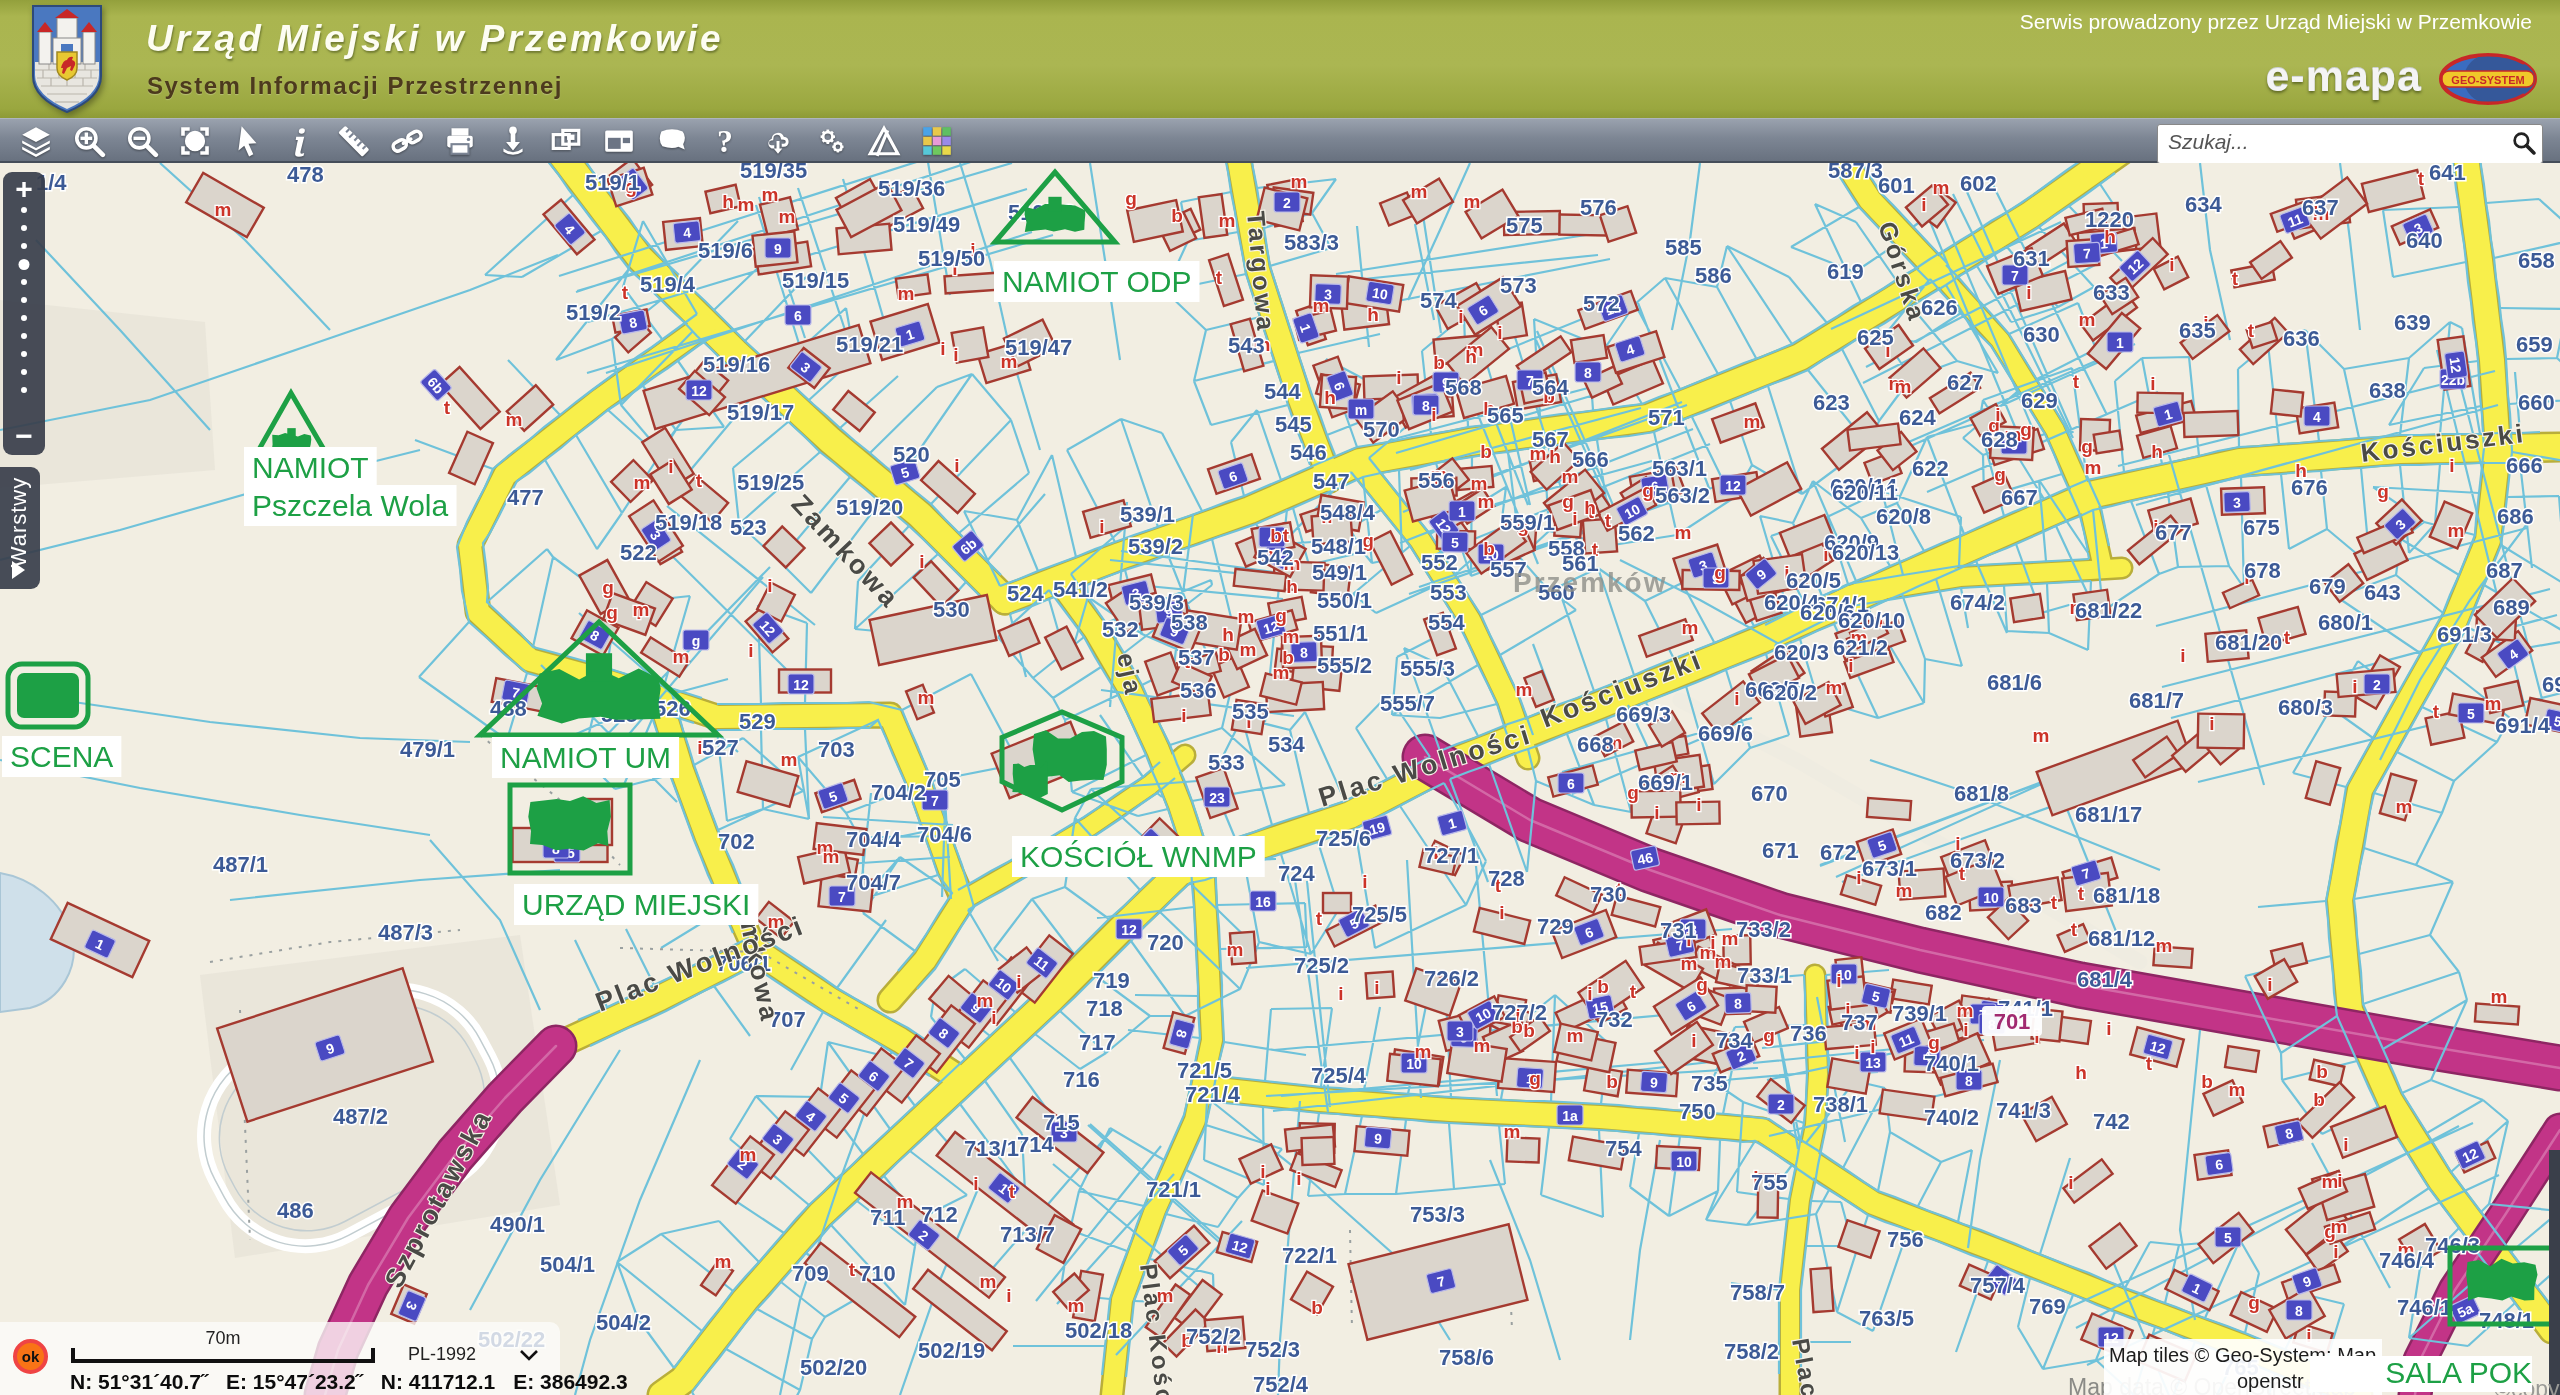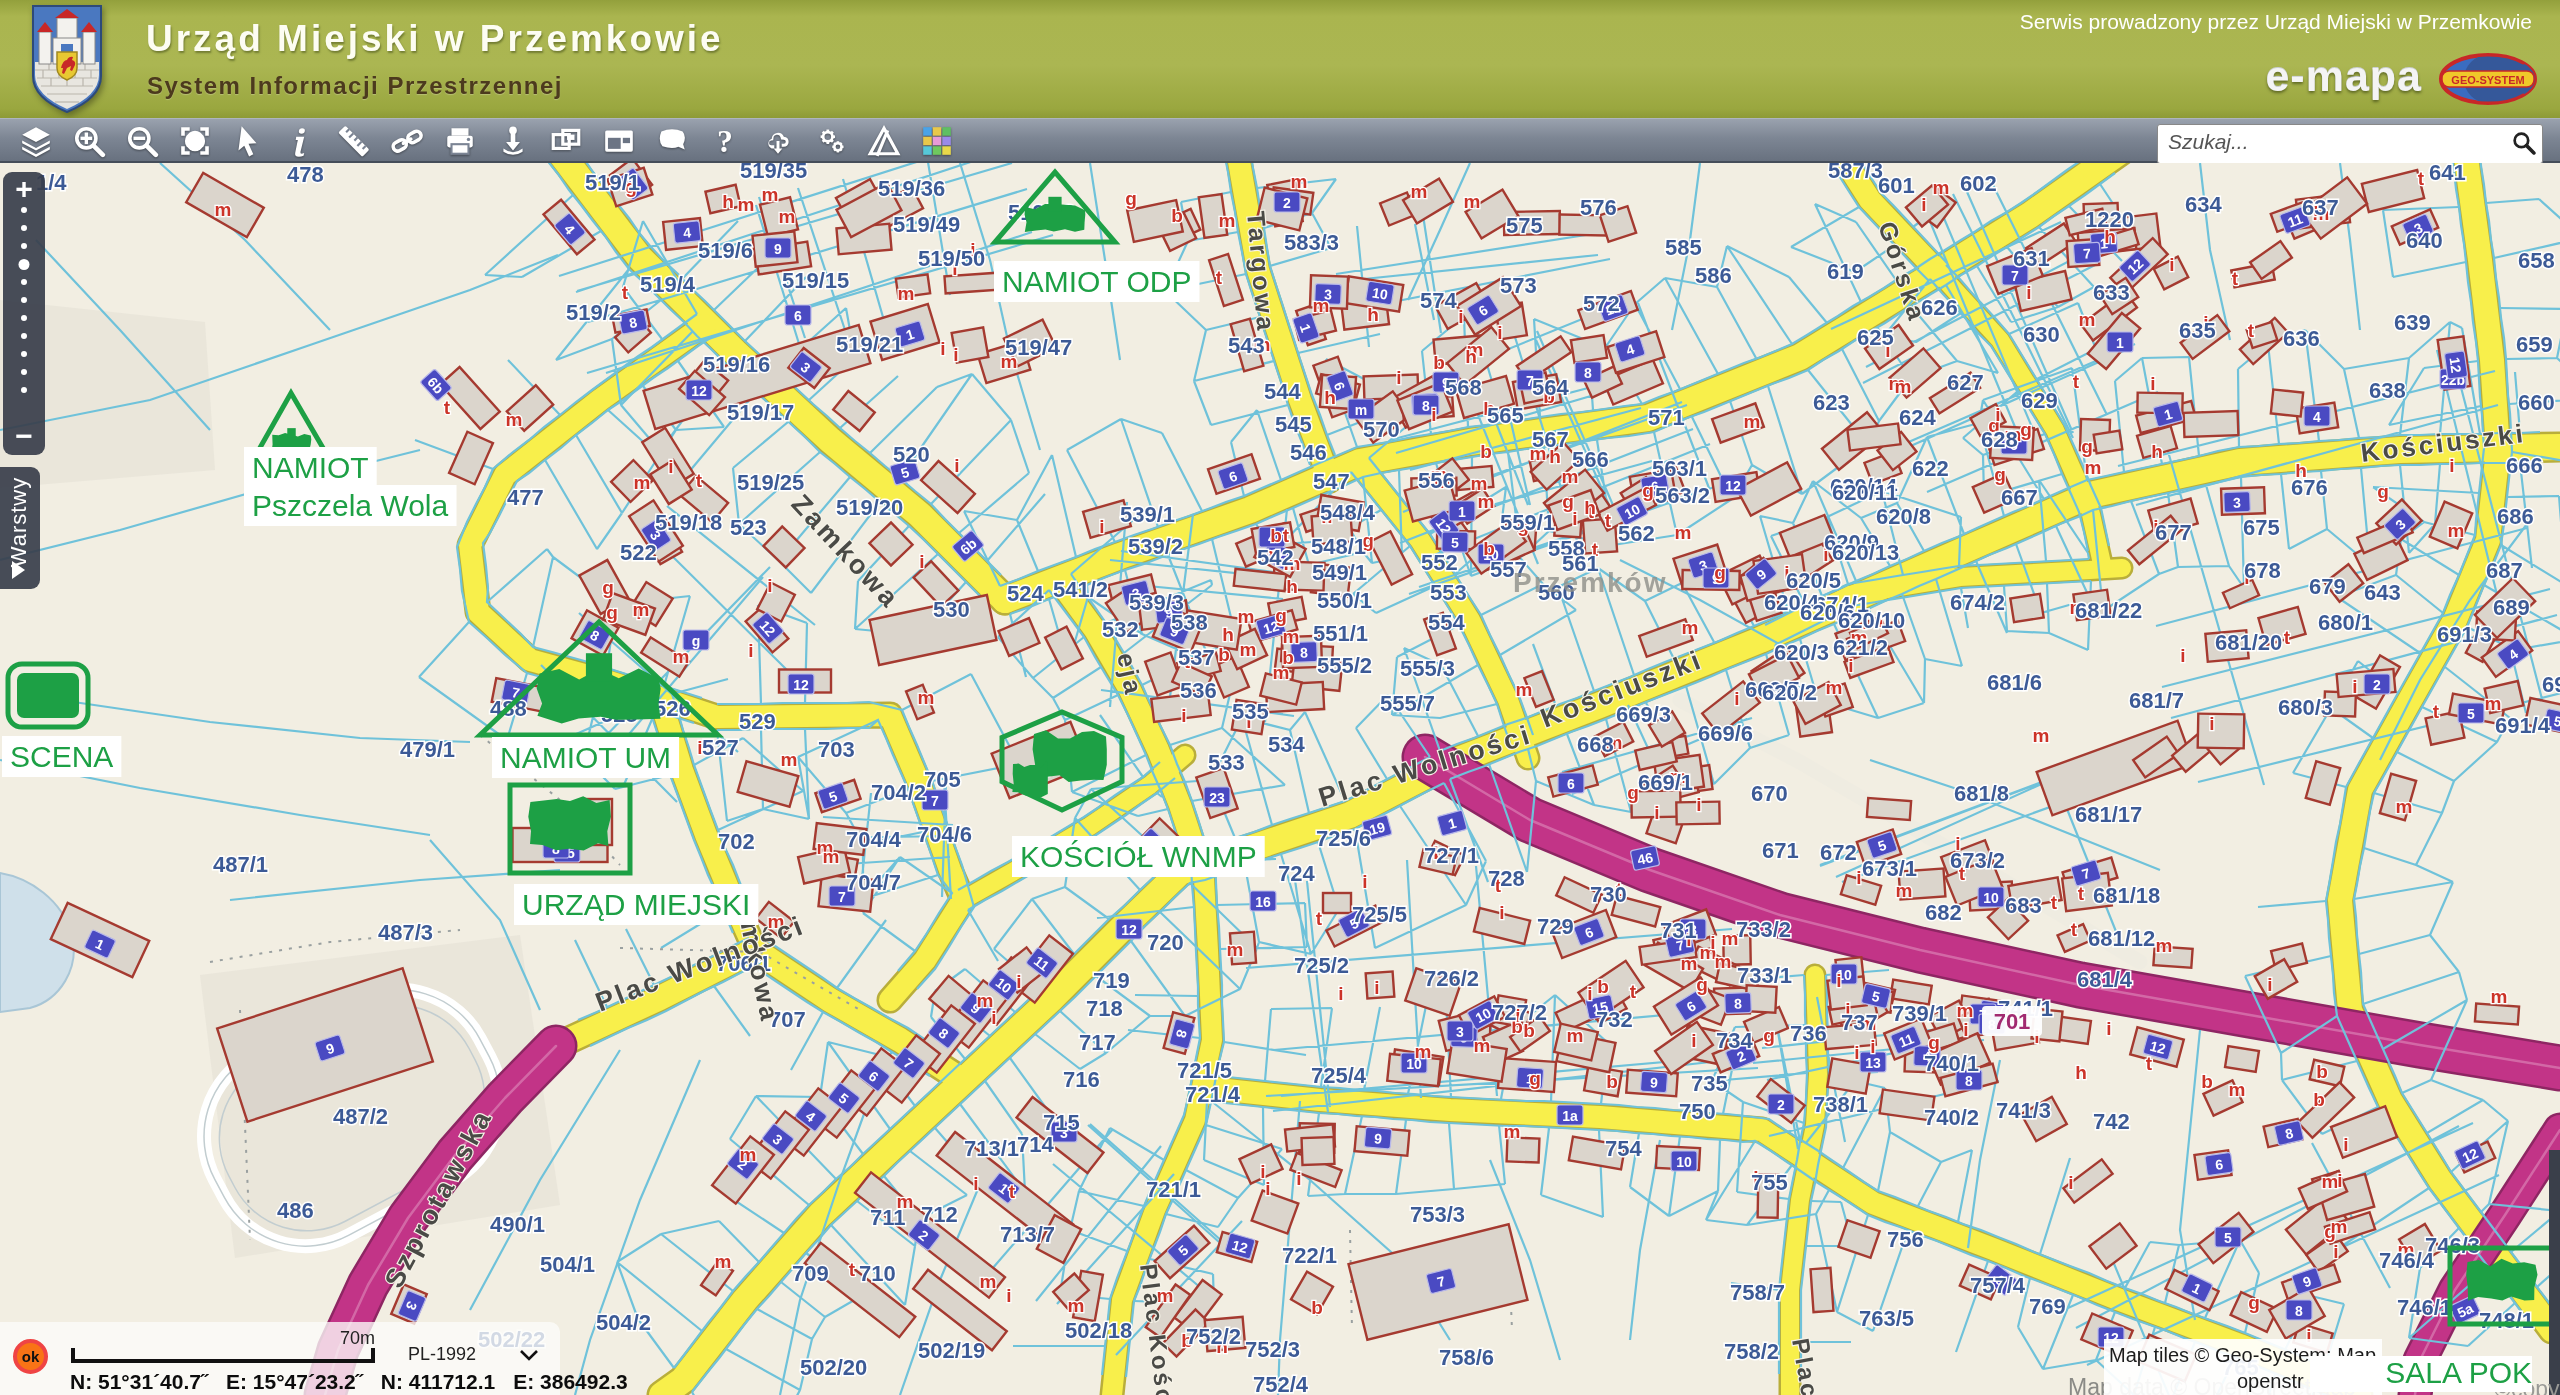--- a/index.html
+++ b/index.html
@@ -3,21 +3,21 @@
 <meta charset="utf-8">
 <style>
   * { margin:0; padding:0; box-sizing:border-box; }
   html,body { width:2560px; height:1395px; overflow:hidden; font-family:"Liberation Sans",sans-serif; }
   #stage { position:relative; width:2560px; height:1395px; background:#f2eee2; }
 
   
   #header { position:absolute; left:0; top:0; width:2560px; height:118px;
     background:linear-gradient(180deg,#93a03c 0%,#aab54f 14%,#abb652 55%,#9aa73f 92%,#8d9a36 100%); }
   #coat { position:absolute; left:31px; top:4px; width:72px; height:110px; filter:drop-shadow(2px 3px 3px rgba(0,0,0,.35)); }
-  #title { position:absolute; left:146px; top:18px; font-size:37px; font-weight:bold; 
+  #title { position:absolute; left:146px; top:18px; font-size:37px; font-weight:bold; font-style:italic;
     color:#fdfdf2; letter-spacing:3px; text-shadow:1px 2px 2px rgba(60,70,20,.5); }
   #subtitle { position:absolute; left:147px; top:72px; font-size:24px; font-weight:bold;
     color:#4c3a1d; letter-spacing:1.5px; text-shadow:0 1px 1px rgba(255,255,255,.25); }
   #service-note { position:absolute; right:28px; top:10px; font-size:21px; color:#fff;margin-left:24px; }
   #brand { position:absolute; right:138px; top:52px; font-size:43px; font-weight:bold; color:#f4f4f4;
     letter-spacing:1px; text-shadow:0 2px 3px rgba(40,50,10,.55), 0 -1px 0 #cfd3d6; }
   #brandlogo { position:absolute; right:22px; top:52px; width:100px; height:54px; }
 
   
   #toolbar { position:absolute; left:0; top:118px; width:2560px; height:45px;
@@ -55,21 +55,21 @@
   #layers-arrow { position:absolute; left:12px; bottom:10px; width:0; height:0;
     border-left:13px solid #fff; border-top:9px solid transparent; border-bottom:9px solid transparent; }
 
   
   #statusbar { position:absolute; left:0; bottom:0; width:560px; height:73px;
     background:rgba(252,252,250,.78); border-radius:0 10px 0 0; }
   #okbtn { position:absolute; left:13px; top:17px; width:35px; height:35px; border-radius:50%;
     background:#f97316; border:4px solid #ef4444; color:#111; font-size:15px; font-weight:bold; cursor:pointer; }
   #scalebar { position:absolute; left:71px; top:26px; width:304px; height:15px;
     border-left:4px solid #111; border-right:4px solid #111; border-bottom:4px solid #111; }
-  #scaletext { position:absolute; left:71px; top:6px; width:304px; text-align:right; font-size:18px; color:#222; }
+  #scaletext { position:absolute; left:71px; top:6px; width:304px; text-align:center; font-size:18px; color:#222; }
   #proj { position:absolute; left:408px; top:22px; font-size:18px; color:#222; }
   #proj-chevron { position:absolute; left:518px; top:22px; width:22px; height:22px; cursor:pointer; }
   #coords { position:absolute; left:70px; top:48px; font-size:21px; font-weight:bold; color:#0c0c0c; letter-spacing:0; white-space:nowrap; }
   #coords span { margin-right:18px; }
 
   
   #attrib { position:absolute; left:2104px; top:1339px; width:278px; height:56px;
     background:rgba(255,255,255,.92); font-size:20px; color:#1c1c1c; line-height:26px; padding:3px 5px;
     white-space:nowrap; overflow:hidden; }
   #attrib .l2 { margin-left:128px; }

